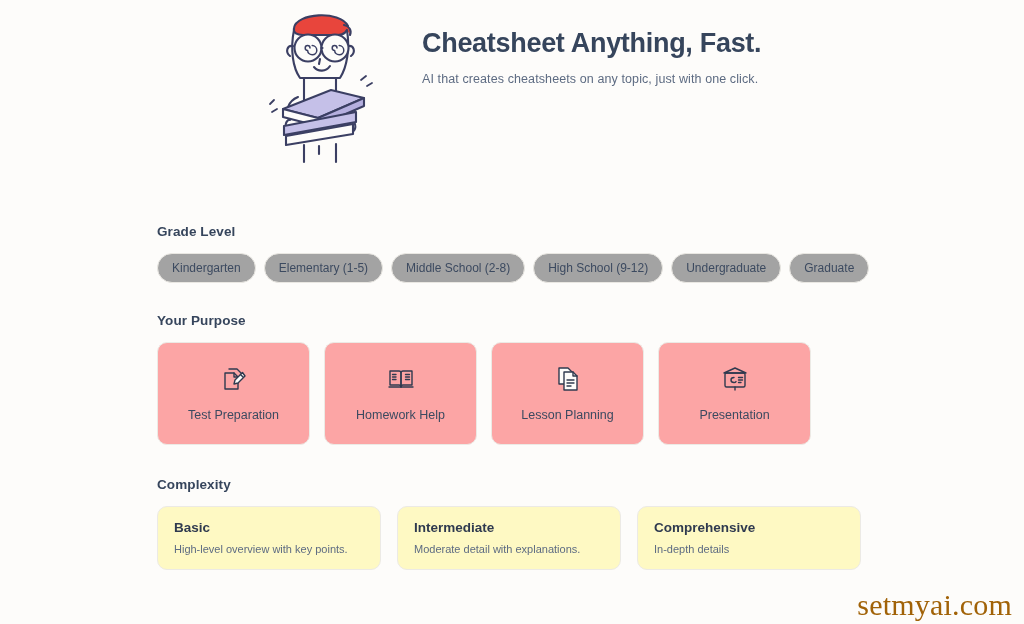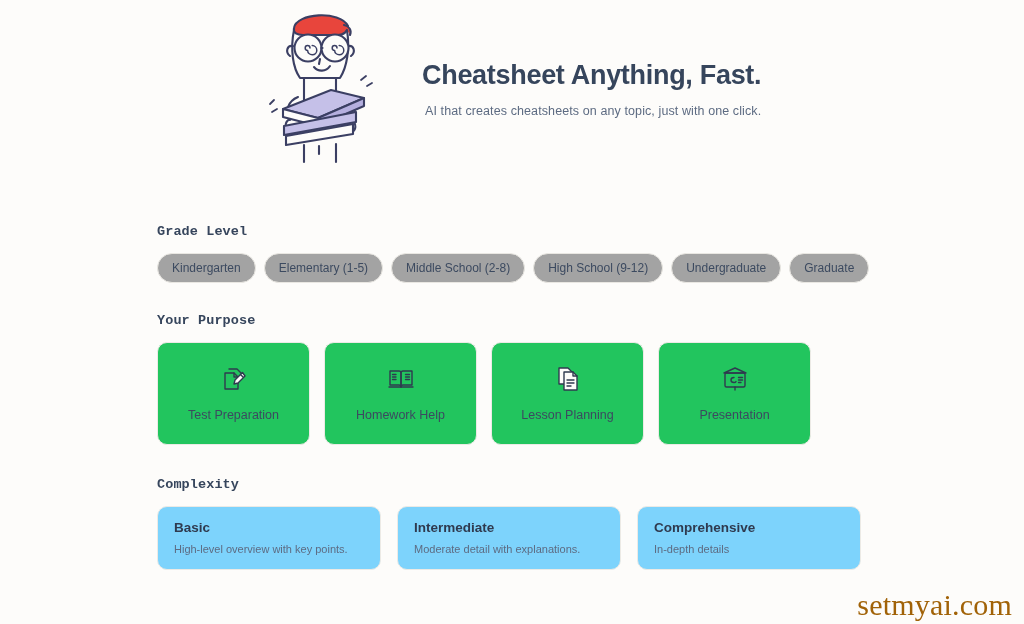--- a/index.html
+++ b/index.html
@@ -29,22 +29,21 @@
     width: 170px;
     margin-left: 238px;
     margin-top: 4px;
     flex: 0 0 auto;
     display: flex;
     justify-content: center;
   }
 
   .hero-text {
     margin-left: 14px;
-    margin-top: 60px;
-    text-align: right;
+    margin-top: 28px;
   }
 
   .hero-title {
     font-size: 27px;
     font-weight: bold;
     letter-spacing: -0.3px;
     color: #36455c;
     line-height: 1.15;
   }
 
@@ -60,21 +59,20 @@
     padding-left: 157px;
     padding-right: 40px;
     margin-top: 44px;
   }
 
   .section-title {
     font-size: 13.5px;
     font-weight: bold;
     color: #36455c;
     letter-spacing: 0.1px;
-    font-family: Liberation Mono, monospace;
   }
 
   
   .chip-row {
     display: flex;
     gap: 8px;
     margin-top: 14px;
     flex-wrap: wrap;
   }
 
@@ -93,21 +91,21 @@
   
   .purpose-section { margin-top: 30px; }
 
   .purpose-row {
     display: flex;
     gap: 14px;
     margin-top: 14px;
   }
 
   .purpose-card {
-    background: #22c55e;
+    background: #fca5a5;
     border: 1px solid #eceae5;
     border-radius: 10px;
     width: 153px;
     height: 103px;
     display: flex;
     flex-direction: column;
     align-items: center;
     justify-content: center;
     gap: 16px;
     cursor: pointer;
@@ -145,21 +143,21 @@
   
   .complexity-section { margin-top: 32px; }
 
   .complexity-row {
     display: flex;
     gap: 16px;
     margin-top: 14px;
   }
 
   .complexity-card {
-    background: #7dd3fc;
+    background: #fef9c3;
     border: 1px solid #eceae5;
     border-radius: 10px;
     width: 224px;
     height: 64px;
     padding: 13px 16px 0 16px;
     cursor: pointer;
   }
 
   .complexity-name {
     font-size: 13.5px;

